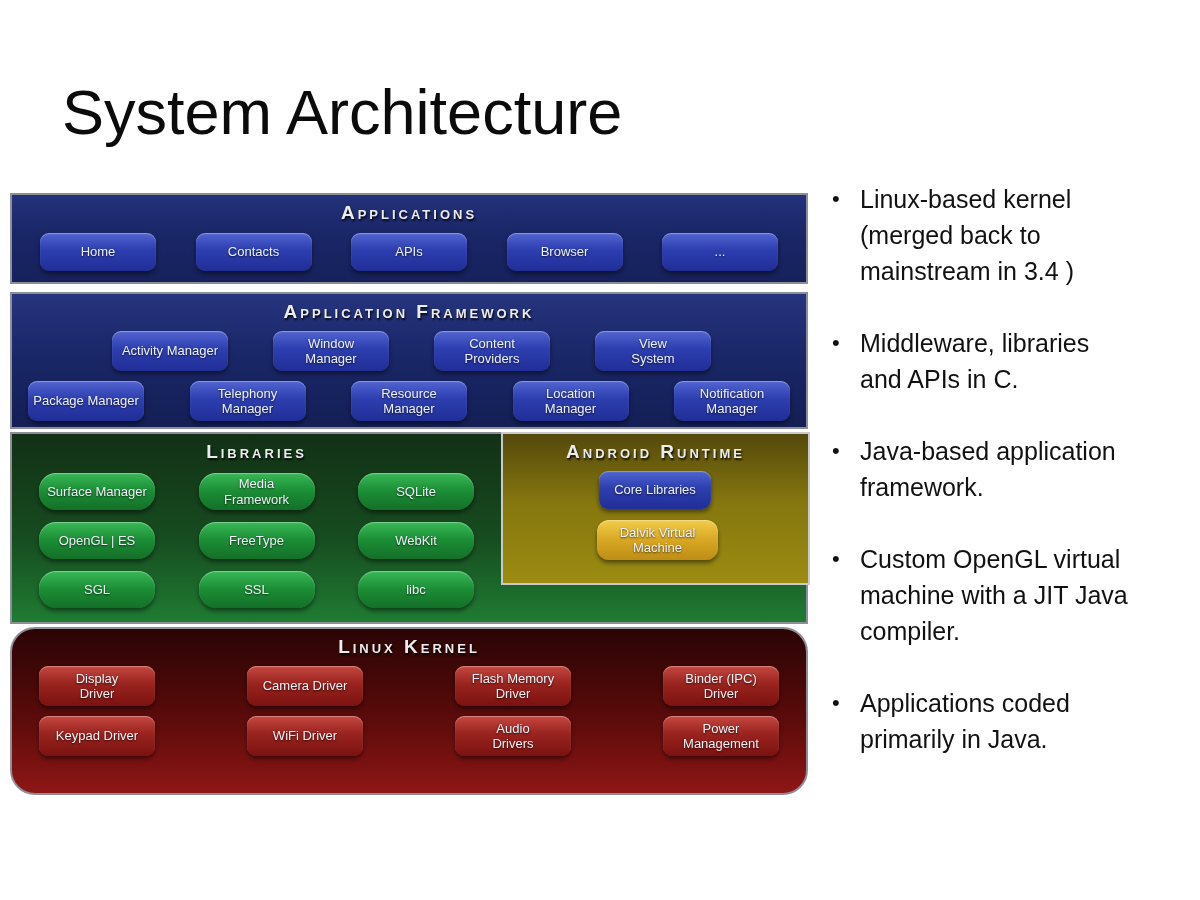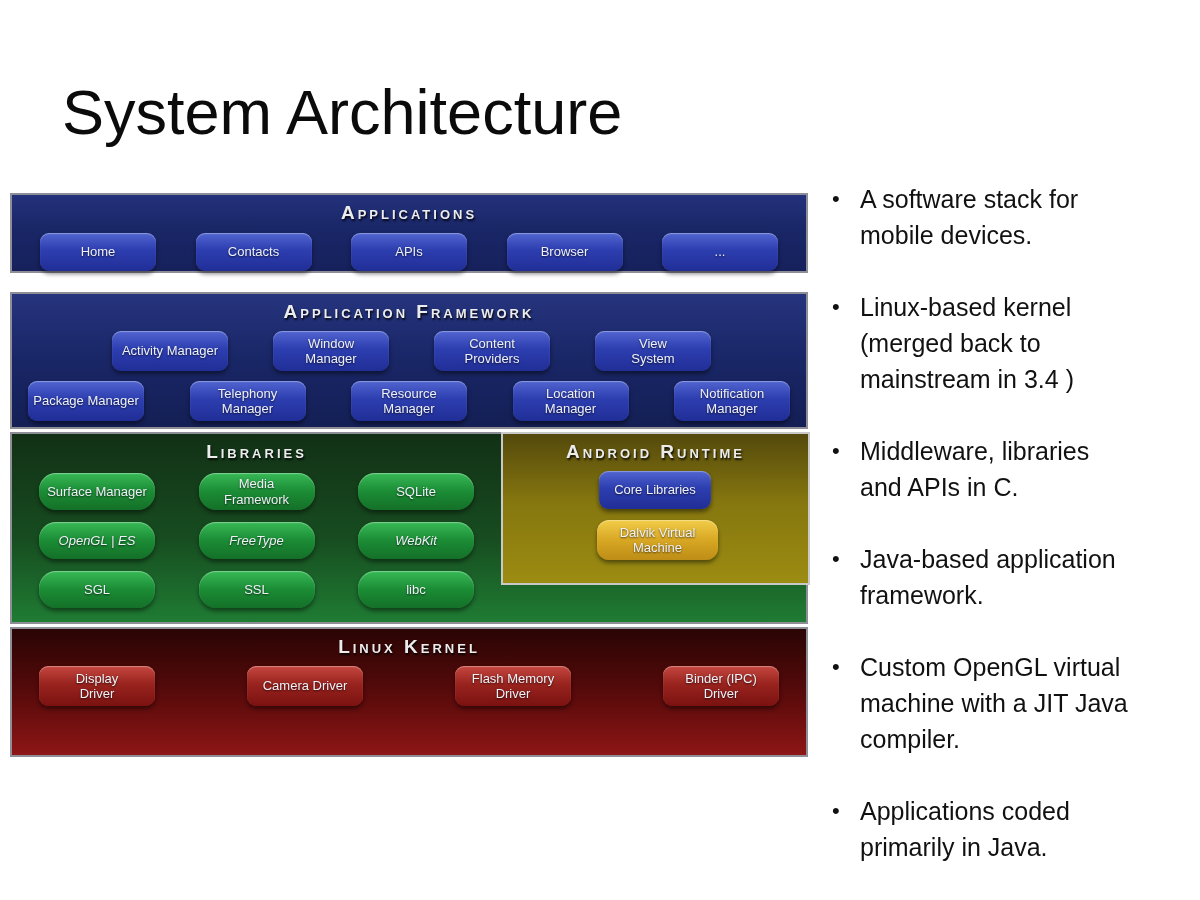--- a/index.html
+++ b/index.html
@@ -9,28 +9,28 @@
 
   
   #title { position:absolute; left:62px; top:76px; font-size:63px; font-weight:400;
            color:#0b0b0b; letter-spacing:0px; white-space:nowrap; }
 
   
   #diagram { position:absolute; left:10px; top:193px; width:798px; height:577px; }
 
   .panel { position:absolute; left:0; right:0; border:2px solid #8e8e96;
            box-shadow:0 0 0 1px rgba(255,255,255,0.65); }
-  #apps-panel    { top:0;   height:80px;
+  #apps-panel    { top:0;   height:91px;
                    background:linear-gradient(180deg,#24327c 0%,#1a2768 40%,#16215c 100%);padding-left:29px; }
   #fw-panel      { top:99px; height:137px;
                    background:linear-gradient(180deg,#26347e 0%,#1a2768 45%,#141f55 100%); }
   #lib-panel     { top:239px; height:192px;
                    background:linear-gradient(180deg,#123015 0%,#174c20 55%,#1f7c33 100%); }
-  #kernel-panel  { top:434px; height:130px;
-                   background:linear-gradient(180deg,#2a0404 0%,#5c0b0b 55%,#8e1616 100%); }
+  #kernel-panel  { top:434px; height:168px;
+                   background:linear-gradient(180deg,#2a0404 0%,#5c0b0b 55%,#8e1616 100%);border-radius:25px; }
   #runtime-panel { position:absolute; left:489px; top:-2px; width:309px; height:153px;
                    border:2px solid #c9c9c9;
                    background:linear-gradient(180deg,#54490c 0%,#85760f 45%,#9c8c12 100%); }
 
   .hdr { position:absolute; left:0; right:0; top:7px; text-align:center;
          font-variant:small-caps; font-weight:bold; font-size:19px; letter-spacing:3px;
          color:#ececec; text-shadow:1px 2px 2px rgba(0,0,0,0.85); }
   .hdr-lib { right:auto; width:489px; }
 
   .row { position:absolute; left:0; right:0; display:flex; justify-content:space-between; }
@@ -43,21 +43,21 @@
   .btn-red   { background:linear-gradient(180deg,#c64740 0%,#99231e 45%,#7a1210 100%); }
   .btn-gold  { background:linear-gradient(180deg,#f2cd49 0%,#d8a724 50%,#bd8d16 100%); }
 
   #apps-row  { top:38px; padding:0 28px; }
   #fw-row1   { top:37px; padding-left:100px; padding-right:95px; }
   #fw-row1 .btn { min-height:40px; }
   #fw-row2   { top:87px; padding:0 16px; }
   #fw-row2 .btn { min-height:40px; }
 
   .lib-row { width:489px; padding:0 27px; }
-  #lib-row1 { top:39px; } #lib-row2 { top:88px;font-style:italic; } #lib-row3 { top:137px; }
+  #lib-row1 { top:39px; } #lib-row2 { top:88px; } #lib-row3 { top:137px; }
   .lib-row .btn { min-height:37px; }
 
   #rt-core   { position:absolute; left:96px; top:37px; width:112px; min-height:38px; }
   #rt-dalvik { position:absolute; left:94px; top:86px; width:121px; min-height:40px; border-radius:12px; }
 
   .kernel-row { padding:0 27px; }
   #k-row1 { top:37px; } #k-row2 { top:87px; }
   .kernel-row .btn { min-height:40px; }
 
   
@@ -142,30 +142,33 @@
       <div class="hdr">Linux Kernel</div>
       <div id="k-row1" class="row kernel-row">
         <div class="btn btn-red">Display
 Driver</div>
         <div class="btn btn-red">Camera Driver</div>
         <div class="btn btn-red">Flash Memory
 Driver</div>
         <div class="btn btn-red">Binder (IPC)
 Driver</div>
       </div>
+      <div id="k-row2" class="row kernel-row">
+        <div class="btn btn-red">Keypad Driver</div>
+        <div class="btn btn-red">WiFi Driver</div>
+        <div class="btn btn-red">Audio
+Drivers</div>
+        <div class="btn btn-red">Power
+Management</div>
+      </div>
     </div>
 
   </div>
 
   <div id="bullets">
-    <div class="bullet">
-      <span class="dot"></span>
-      <span class="bt">A software stack for
-mobile devices.</span>
-    </div>
     <div class="bullet">
       <span class="dot"></span>
       <span class="bt">Linux-based kernel
 (merged back to
 mainstream in 3.4 )</span>
     </div>
     <div class="bullet">
       <span class="dot"></span>
       <span class="bt">Middleware, libraries
 and APIs in C.</span>

